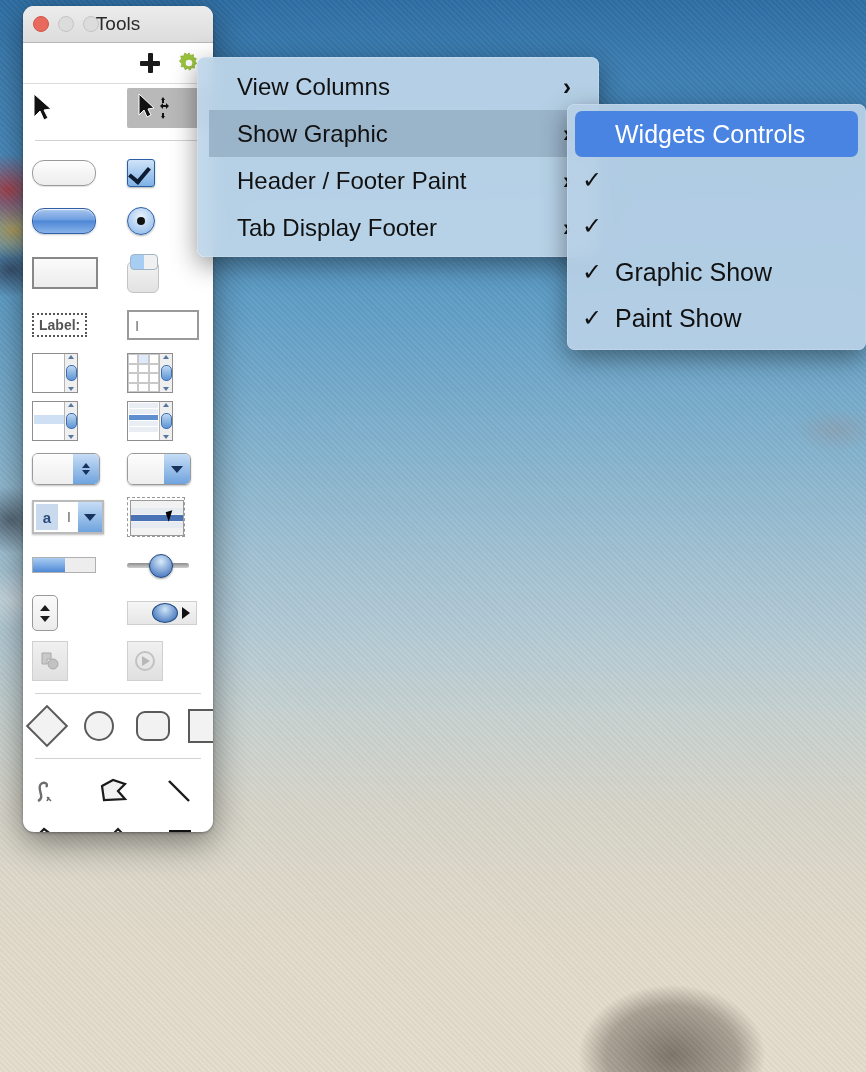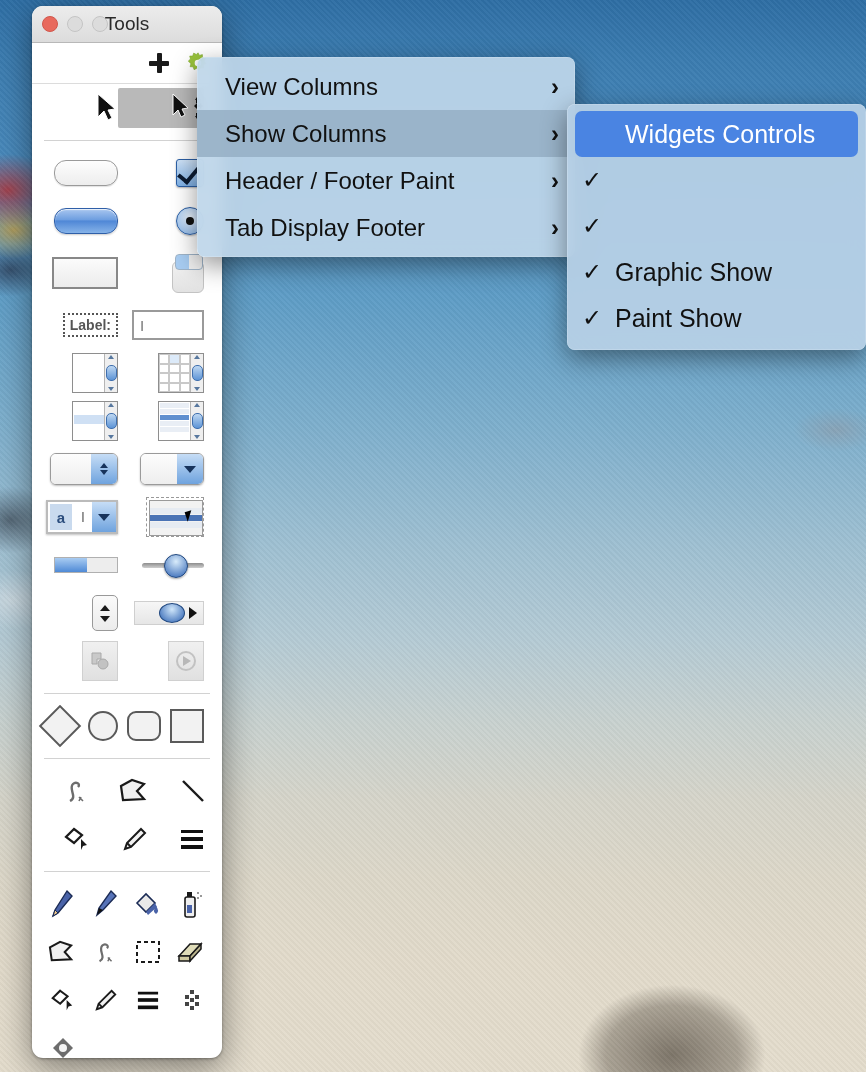--- a/index.html
+++ b/index.html
@@ -44,22 +44,22 @@
     content:"";
     position:absolute; inset:0;
     background-image:
       repeating-linear-gradient(45deg, rgba(255,255,255,0.035) 0 2px, rgba(0,0,0,0.03) 2px 4px);
     opacity:.9;
   }
 
   
   #tools-window {
     position: absolute;
-    left: 32px; top: 6px;
-    width: 190px; height: 1052px;
+    left: 23px; top: 6px;
+    width: 190px; height: 826px;
     background: #ffffff;
     border-radius: 11px;
     box-shadow: 0 10px 34px rgba(0,0,0,0.45), 0 1px 3px rgba(0,0,0,0.35);
     overflow: hidden;
   }
   .titlebar {
     height: 36px;
     background: linear-gradient(to bottom, #ececec 0%, #dcdcdc 100%);
     border-bottom: 1px solid #b8b8b8;
     display: flex; align-items: center;
@@ -93,23 +93,24 @@
 
   
   .palette { padding: 0 0 10px 0; }
   .sep { height:1px; background:#d2d2d2; margin: 8px 12px; }
   .row {
     display:flex; align-items:center;
     padding: 3px 0;
   }
   .cell {
     width: 74px; height: 42px;
-    display:flex; align-items:center; justify-content:flex-end;
+    display:flex; align-items:center; justify-content:flex-start;
     flex: 0 0 auto;
     position: relative;
+    padding-left: 9px;
   }
   .cell.sel { background:#b9b9b9; border-radius:2px; width:44px;height:40px;}
   .row.c2 .cell { width: 86px; }
   .row.c3 .cell { width: 58px; }
   .row.c4 .cell { width: 43px; }
 
   
   .pillbtn{
     width:62px;height:24px;border-radius:12px;
     border:1px solid #9a9a9a;
@@ -300,21 +301,21 @@
   .shape.circle{border-radius:50%;width:26px;height:26px;}
   .shape.round{border-radius:9px;width:30px;height:26px;}
   .shape.square{border-radius:0;}
 
   
   #menu1{
     position:absolute; left:197px; top:57px; width:378px;
     background: rgba(190,214,234,0.93);
     border-radius:8px;
     box-shadow:0 8px 26px rgba(0,0,0,0.42), 0 0 0 .5px rgba(255,255,255,.35) inset;
-    padding:6px 0;
+    padding:6px 12px;
     backdrop-filter: blur(8px);
   }
   .mi{
     height:47px; display:flex; align-items:center;
     padding:0 16px 0 28px; font-size:24px; color:#111;
     justify-content:space-between;
   }
   .mi.hl{ background: rgba(150,175,196,0.85); }
   .mi .chev{ font-size:24px; font-weight:bold; color:#111; }
 
@@ -327,21 +328,21 @@
     padding:7px 0 9px 0;
     backdrop-filter: blur(8px);
   }
   .mi2{
     height:46px; display:flex; align-items:center; gap:12px;
     padding:0 10px 0 14px; font-size:25px; color:#111;
   }
   .mi2 .tick{ width:22px; text-align:center; font-size:24px; color:#111; }
   .mi2.sel{
     background:#4a84e2; color:#fff; border-radius:7px;
-    margin:0 8px; padding-left:16px;
+    margin:0 8px; padding-left:6px;
   }
   .mi2.sel .tick{ color:#4a84e2; }
 </style>
 </head>
 <body>
 
 <div id="desktop"></div>
 
 <div id="tools-window">
 
@@ -744,21 +745,21 @@
 
   </div>
 </div>
 
 <div id="menu1">
   <div class="mi">
     <span>View Columns</span>
     <span class="chev">›</span>
   </div>
   <div class="mi hl">
-    <span>Show Columns</span>
+    <span>Show Graphic</span>
     <span class="chev">›</span>
   </div>
   <div class="mi">
     <span>Header / Footer Paint</span>
     <span class="chev">›</span>
   </div>
   <div class="mi">
     <span>Tab Display Footer</span>
     <span class="chev">›</span>
   </div>

